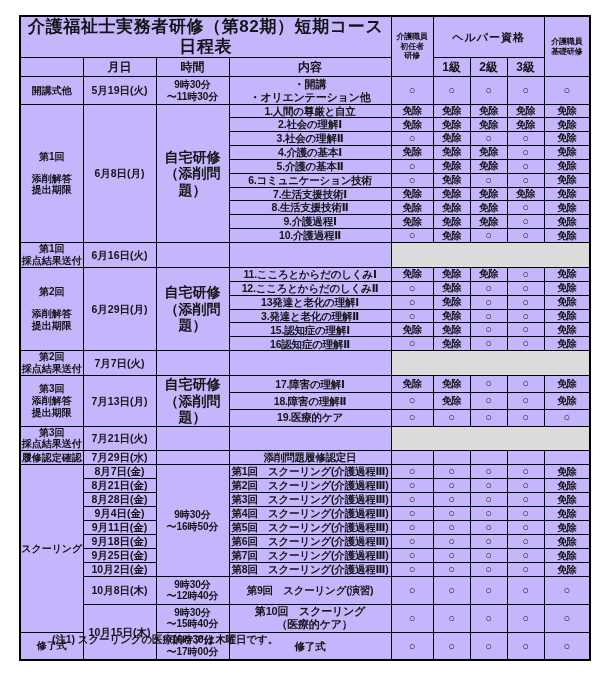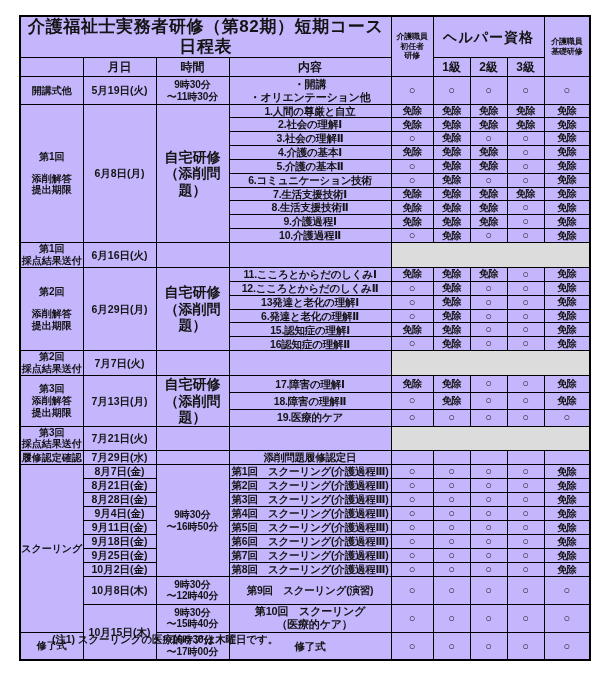--- a/index.html
+++ b/index.html
@@ -50,21 +50,21 @@
     font-weight:bold;
   }
   .hdr-stack{
     font-size:8px;
     line-height:1.22;
     height:26px;
     padding:1px 0;
     letter-spacing:-.2px;
   }
   .hdr-helper{
-    font-size:14px;
+    font-size:11px;
     height:13px;
     letter-spacing:1px;
   }
   .hdr-sub{
     font-size:10.5px;
     height:13px;
   }
   .hdr-row2 td{
     font-size:12px;
     height:18px;
@@ -316,21 +316,21 @@
       </tr>
       <tr class="r12">
         <td class="body-l">13発達と老化の理解Ⅰ</td>
         <td class="mark">○</td>
         <td class="mark men">免除</td>
         <td class="mark">○</td>
         <td class="mark">○</td>
         <td class="mark men">免除</td>
       </tr>
       <tr class="r12">
-        <td class="body-l">6.発達と老化の理解Ⅱ</td>
+        <td class="body-l">3.発達と老化の理解Ⅱ</td>
         <td class="mark">○</td>
         <td class="mark men">免除</td>
         <td class="mark">○</td>
         <td class="mark">○</td>
         <td class="mark men">免除</td>
       </tr>
       <tr class="r12">
         <td class="body-l">15.認知症の理解Ⅰ</td>
         <td class="mark men">免除</td>
         <td class="mark men">免除</td>

